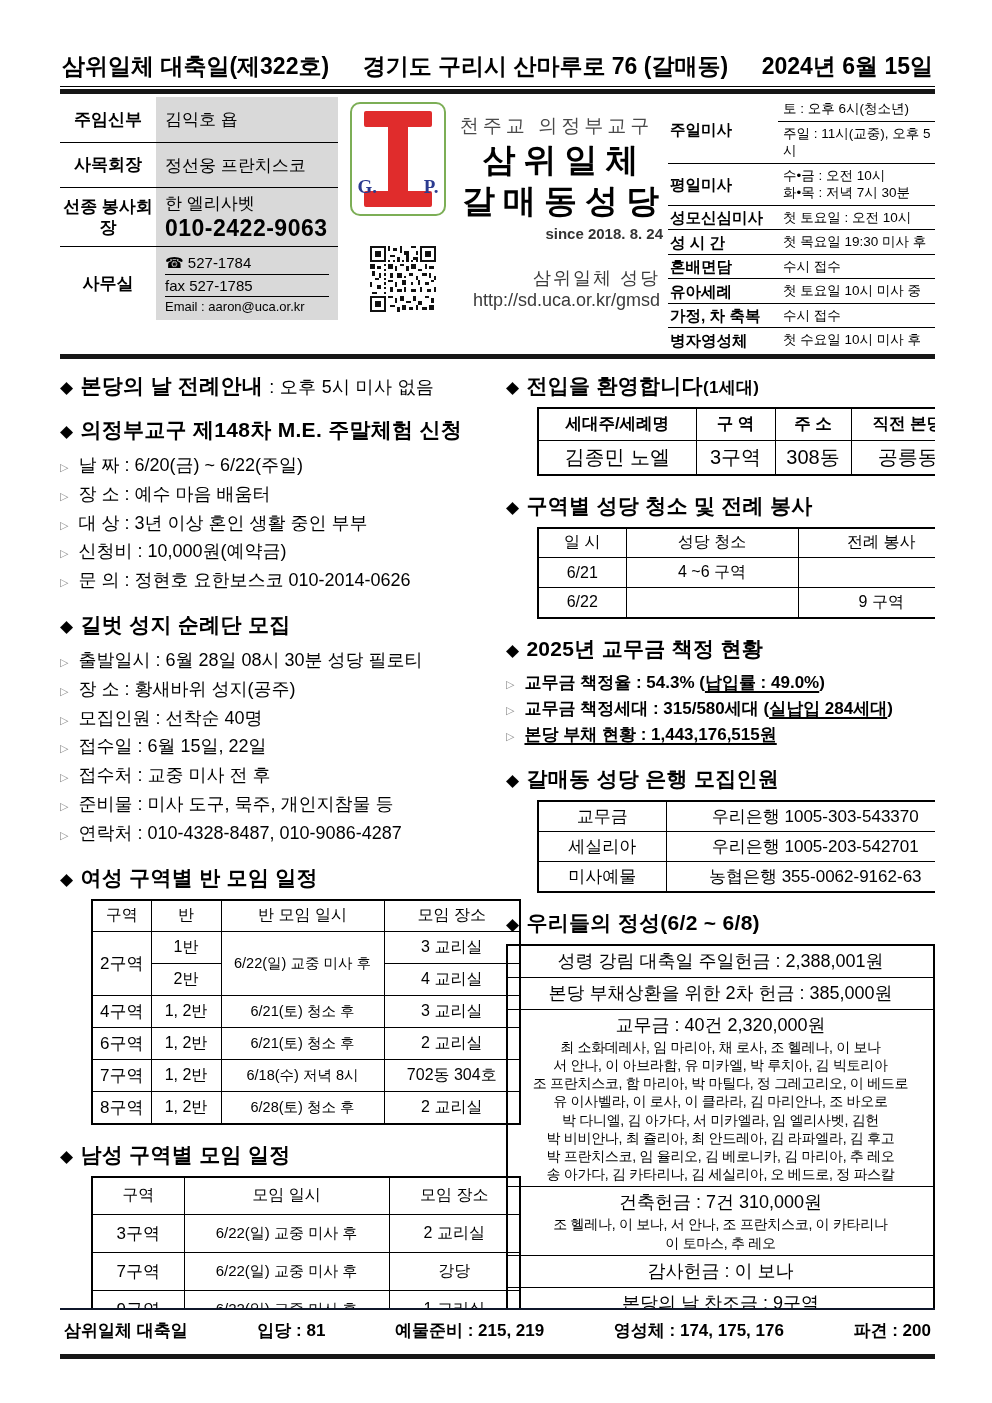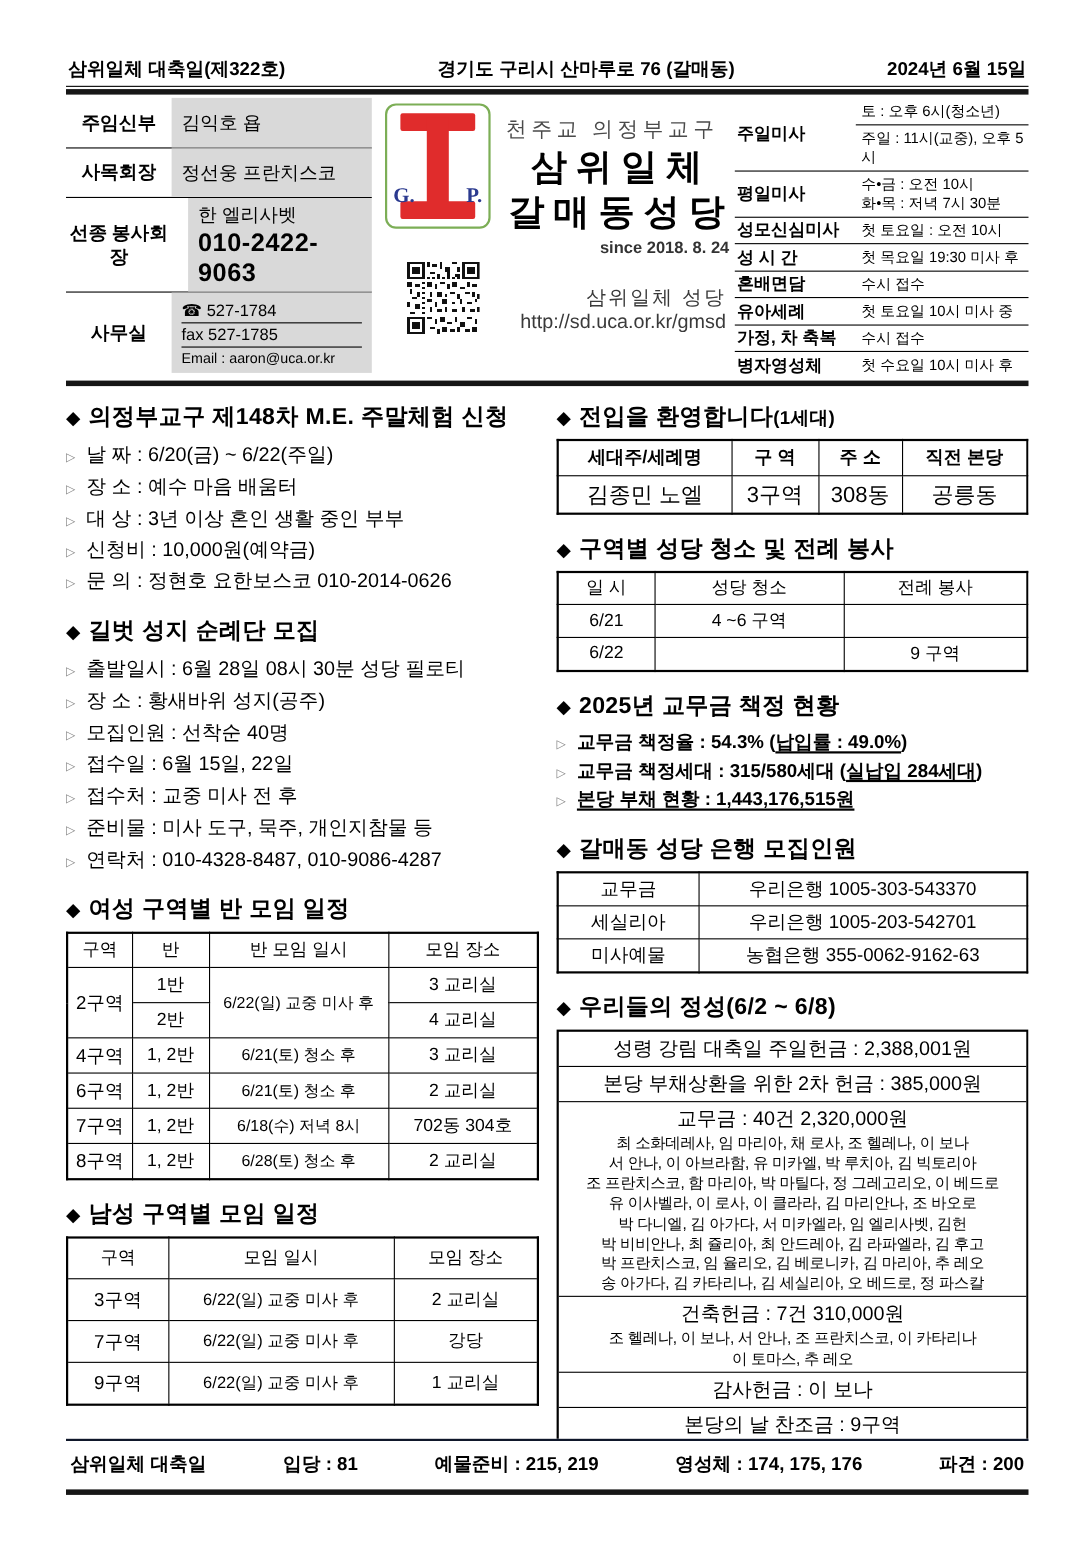--- a/index.html
+++ b/index.html
@@ -5,32 +5,32 @@
   * { box-sizing: border-box; }
   html,body { margin:0; padding:0; background:#fff; }
   .page {
     width:992px; height:1403px; overflow:hidden;
     padding:48px 57px 44px 60px;
     display:flex; flex-direction:column;
     font-family:"Liberation Sans","DejaVu Sans",sans-serif; color:#000;
   }
   
   .masthead { display:flex; justify-content:space-between; align-items:flex-end;
-    font-weight:700; font-size:17px; padding:3px 2px 4px; border-bottom:1px solid #000;text-align:right; }
+    font-weight:700; font-size:23px; padding:3px 2px 4px; border-bottom:1px solid #000;text-align:right; }
   .rule-thick { height:5px; background:#161616; margin-top:2px; flex:none; }
   
   .info-band { display:flex; margin-top:3px; }
   .staff-box { width:278px; }
   .staff-row { display:flex; align-items:stretch; }
   .staff-row + .staff-row { border-top:1px solid #000; }
   .staff-label { width:96px; display:flex; align-items:center; justify-content:center;
-    text-align:center; font-weight:700; font-size:17px; padding:4px 2px; line-height:1.25;font-family:Liberation Serif, serif; }
+    text-align:center; font-weight:700; font-size:17px; padding:4px 2px; line-height:1.25; }
   .staff-val { flex:1; background:#d9d9d9; padding:4px 9px; display:flex;
     flex-direction:column; justify-content:center; }
-  .r1 { min-height:45px; } .r2 { min-height:45px; } .r3 { min-height:58px;gap:15px; } .r4 { min-height:74px; }
+  .r1 { min-height:45px; } .r2 { min-height:45px; } .r3 { min-height:58px; } .r4 { min-height:74px; }
   .sv-main { font-size:17px; }
   .sv-big  { font-size:23px; font-weight:700; letter-spacing:.5px; }
   .sv-mid  { font-size:15px; padding:2px 0; }
   .sv-small{ font-size:13px; padding:2px 0; }
   .divided + .divided { border-top:1px solid #000; }
   
   .identity-box { width:330px; padding:2px 8px 0 12px; }
   .id-top { display:flex; }
   .logo { width:96px; height:114px; border:2px solid #7cae56; border-radius:10px;
     position:relative; background:#fff; flex:none; margin-top:3px; }
@@ -64,21 +64,21 @@
   .col-right { flex:1; }
   .sec-title { font-size:21px; font-weight:800; margin:0 0 7px; letter-spacing:.3px; }
   .diamond { font-size:17px; margin-right:7px; }
   .t-suffix { font-size:17px; font-weight:700; }
   .sec-suffix { font-size:18px; font-weight:400; }
   .sec { margin-bottom:16px; }
   .blist { margin:2px 0 0; }
   .bitem { display:flex; gap:10px; font-size:18px; line-height:1.6; align-items:baseline; }
   .tri { color:#888; font-size:11px; flex:none; }
   
-  .tbl { border-collapse:collapse; width:100%; border:2.5px solid #000; table-layout:fixed; }
+  .tbl { border-collapse:collapse; width:100%; border:2.5px solid #000; table-layout:fixed;margin-left:31px; }
   .tbl th, .tbl td { border:1.4px solid #000; text-align:center; vertical-align:middle;
     padding:3px 2px; font-weight:400; }
   .w-tbl td, .w-tbl th { height:32px; font-size:16px; }
   .w-tbl .c-region { font-size:17px; }
   .w-tbl .c-when { font-size:14.5px; }
   .m-tbl td, .m-tbl th { height:38px; font-size:16px; }
   .m-tbl .c-region { font-size:17px; }
   .m-tbl .c-when { font-size:15px; }
   .tr-tbl th { font-size:16.5px; font-weight:700; height:32px; }
   .tr-tbl td { font-size:20px; height:32px; }
@@ -333,20 +333,26 @@
         </div>
       </div>
   </div>
 
   <div class="rule-thick"></div>
 
   <div class="body-cols">
 
     <div class="col-left">
 
+      <div class="sec">
+        <div class="sec-title">
+          <span class="diamond">◆</span><span>본당의 날 전례안내</span>
+          <span class="sec-suffix">: 오후 5시 미사 없음</span>
+        </div>
+      </div>
 
       <div class="sec">
         <div class="sec-title">
           <span class="diamond">◆</span><span>의정부교구 제148차 M.E. 주말체험 신청</span>
         </div>
         <div class="blist">
 
             <div class="bitem">
               <span class="tri">▷</span>
               <span>날 짜 : 6/20(금) ~ 6/22(주일)</span>

